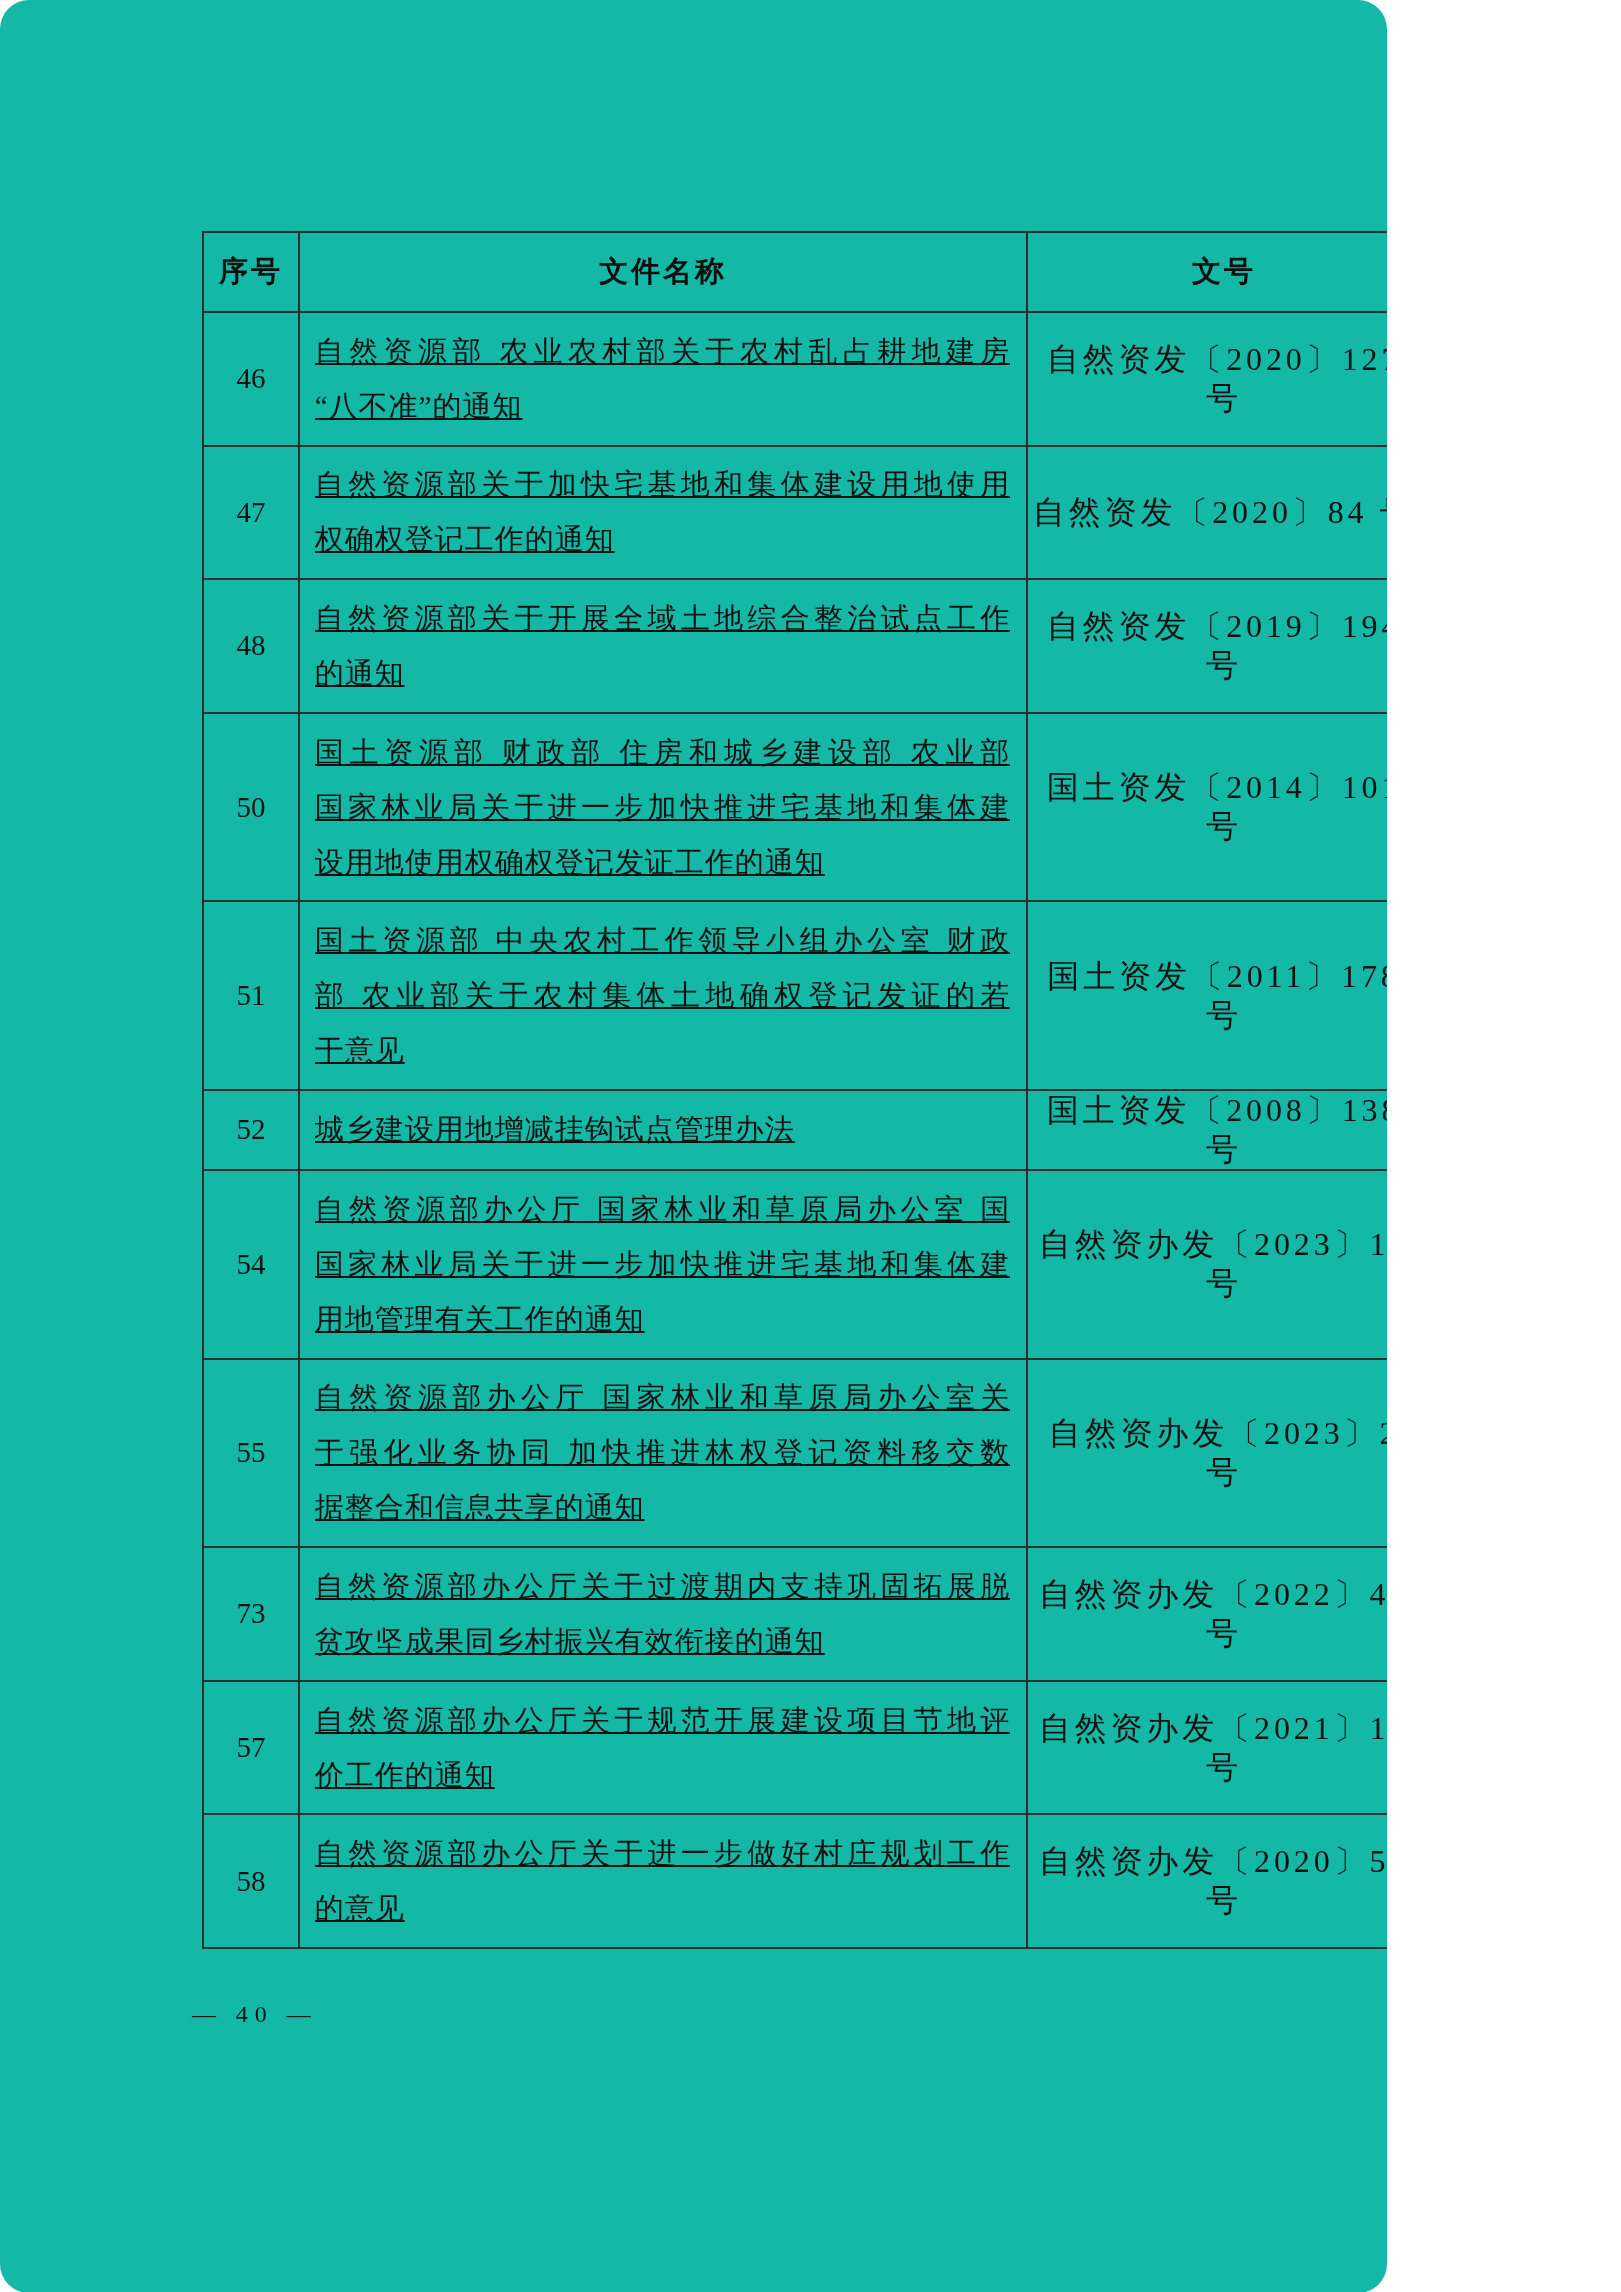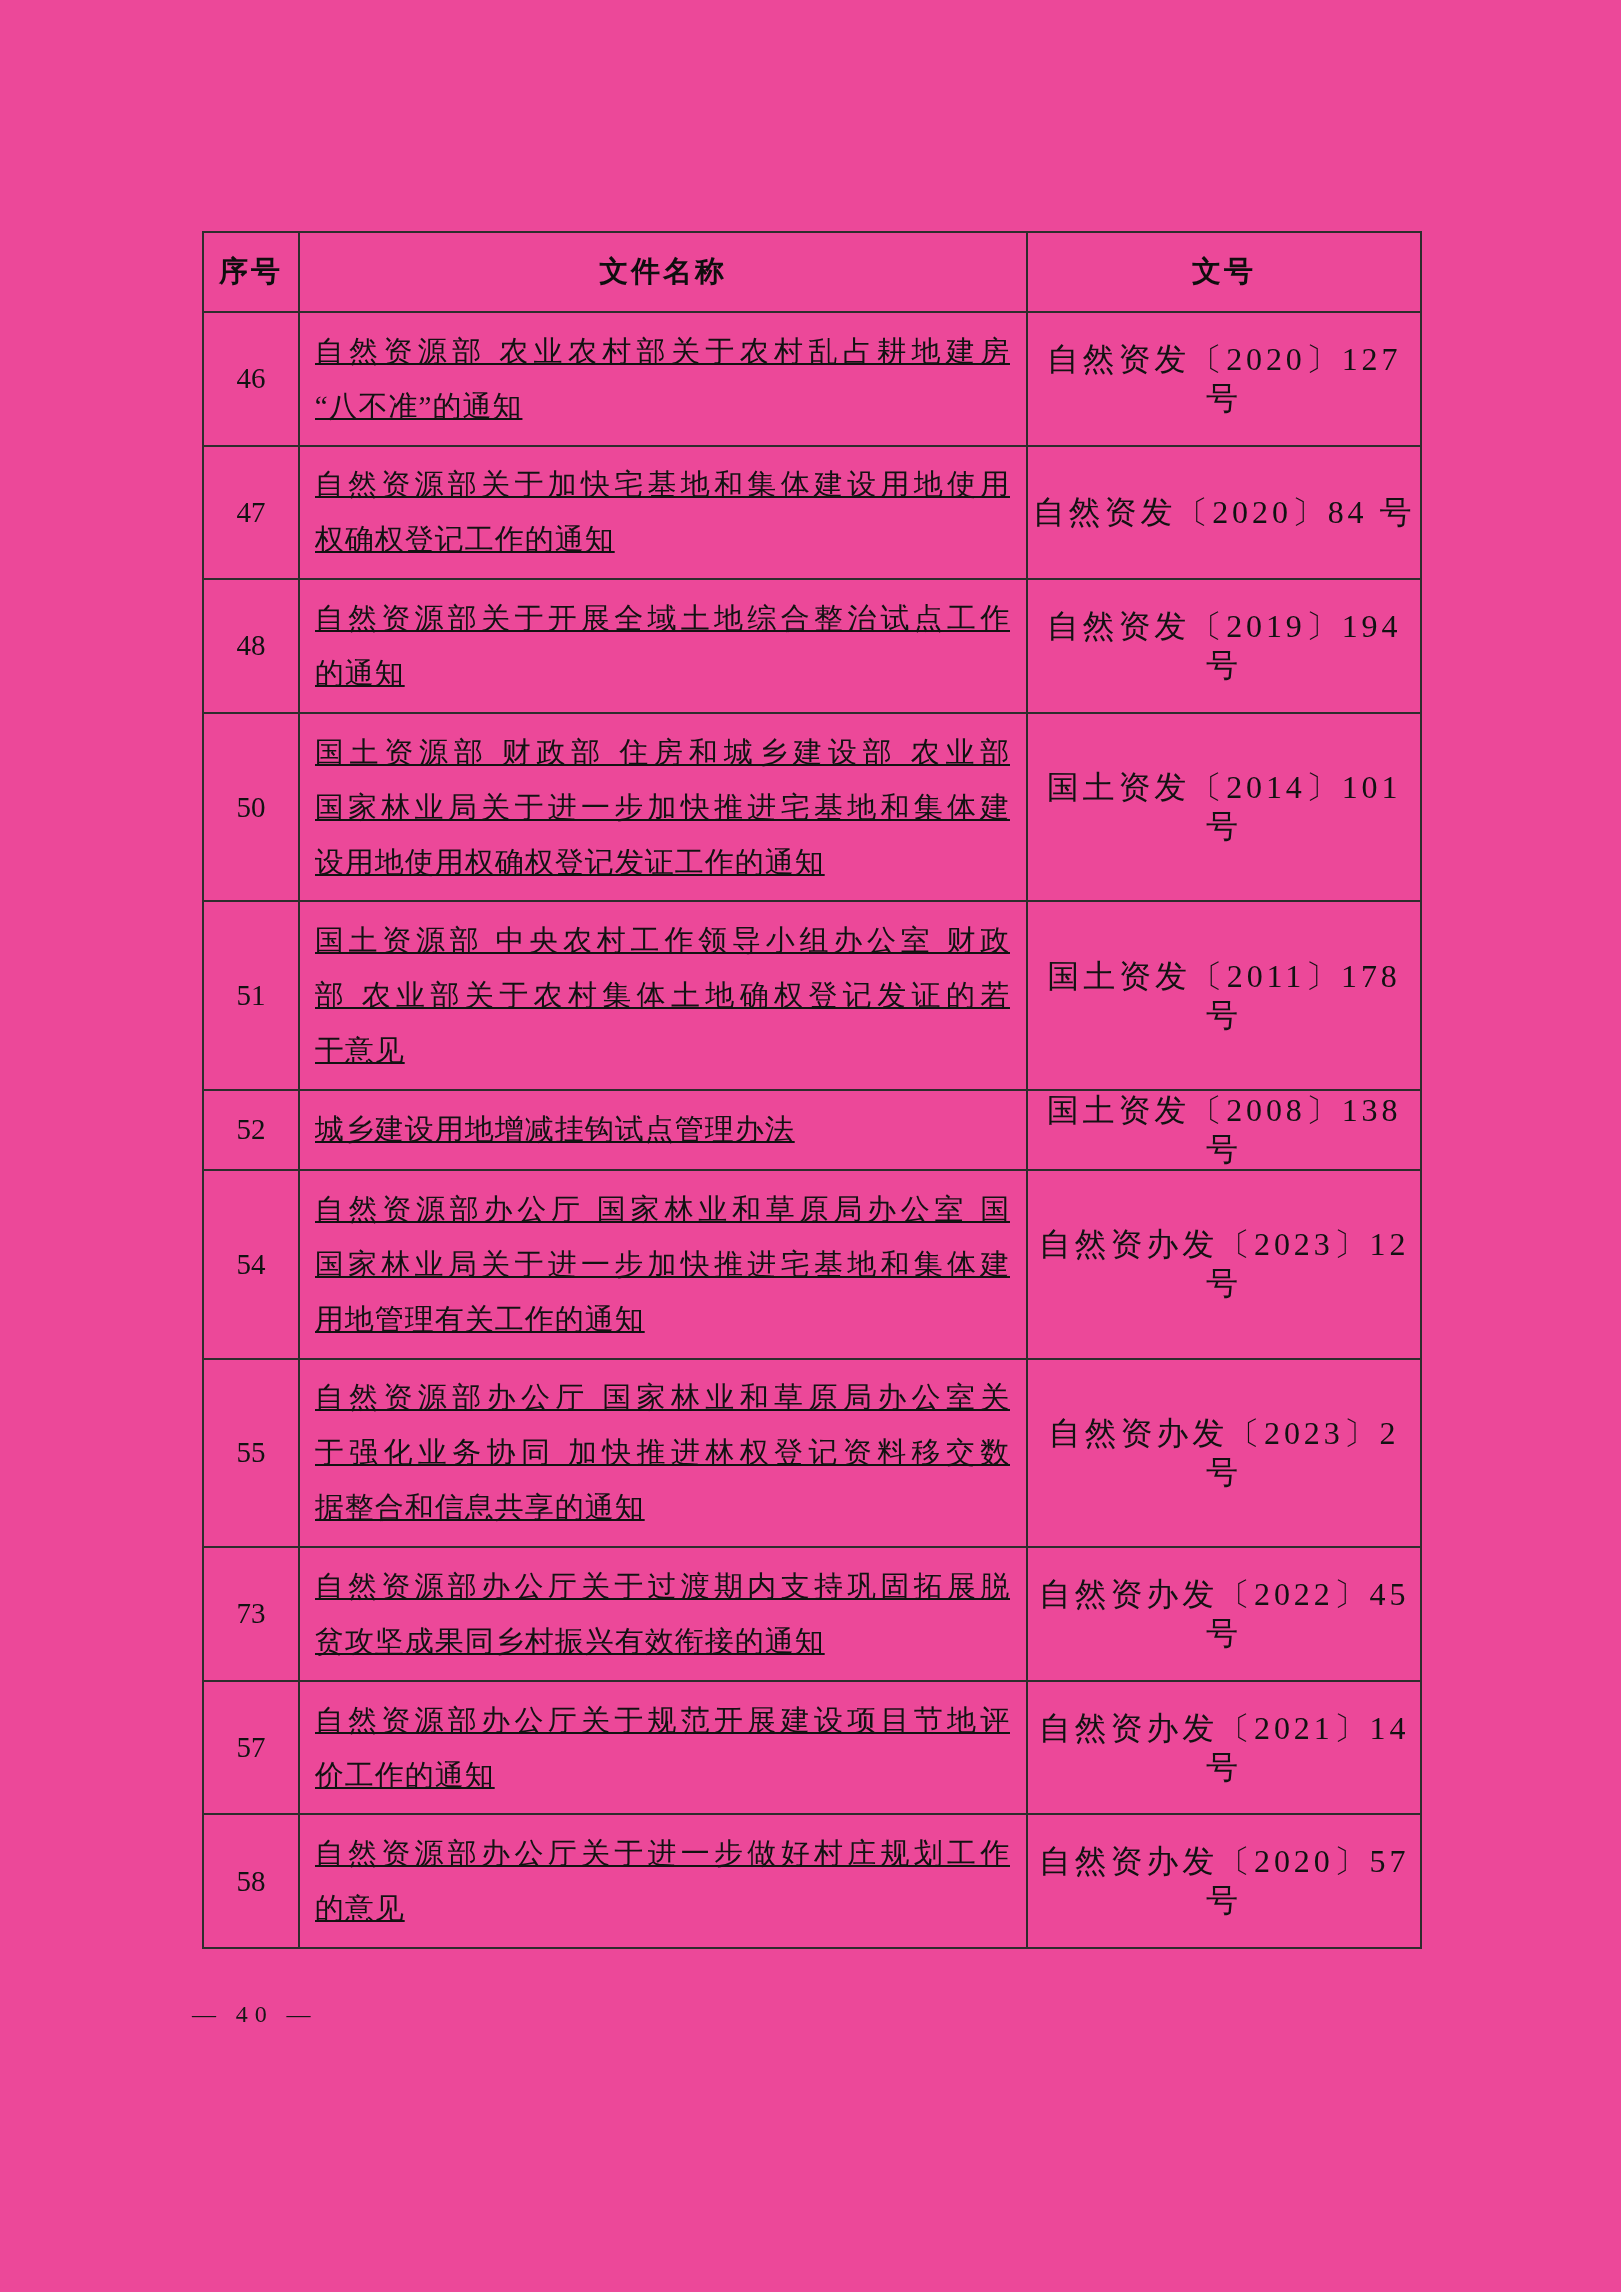--- a/index.html
+++ b/index.html
@@ -2,26 +2,27 @@
 <html><head>
 <meta charset="utf-8">
 <style>
   html, body {
     margin: 0;
     padding: 0;
     background: #ffffff;
   }
   .page {
     position: relative;
-    width: 1621px;
+    width: 1387px;
     height: 2293px;
-    background: #ec4899;
+    background: #14b8a6;
     font-family: "Liberation Serif", serif;
     color: #121212;
     overflow: hidden;
+    border-radius: 29px;
   }
   table.doc-table {
     position: absolute;
     left: 202px;
     top: 231px;
     width: 1218px;
     border-collapse: collapse;
     table-layout: fixed;
   }
   .doc-table col.c-no   { width: 96px; }

